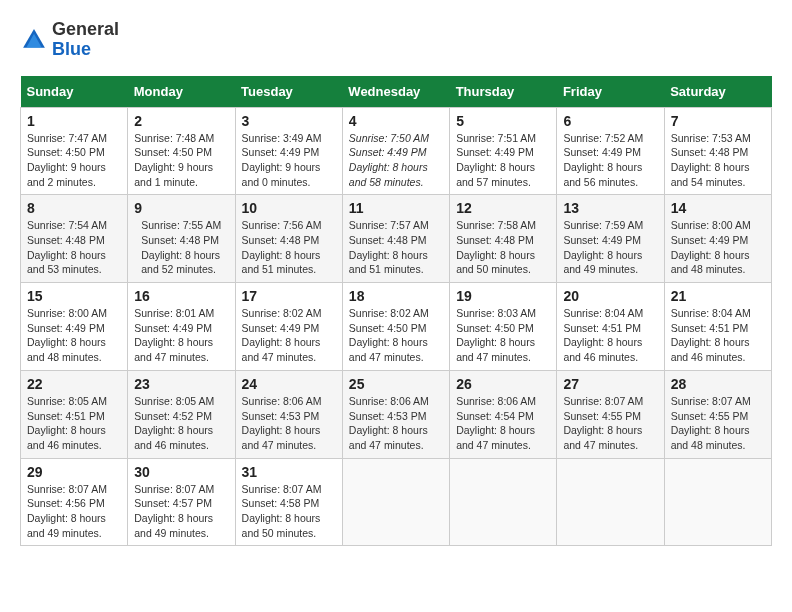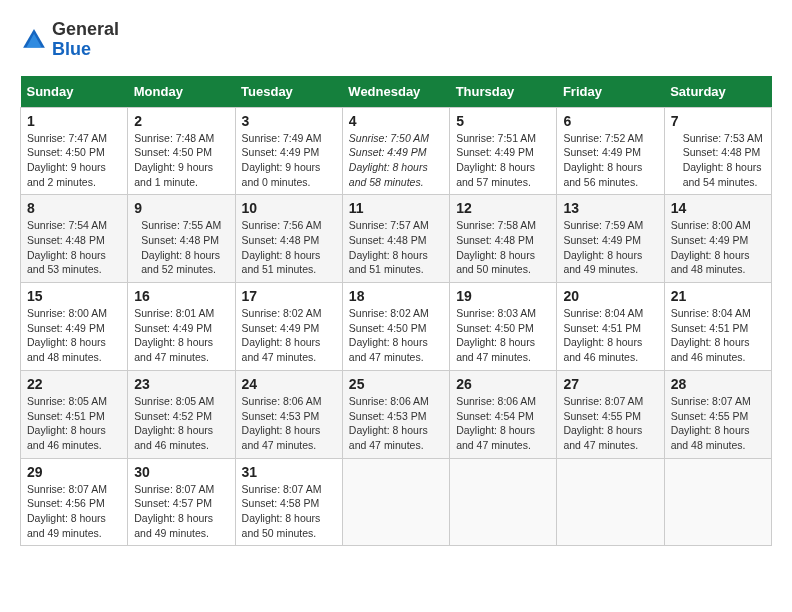--- a/index.html
+++ b/index.html
@@ -125,21 +125,21 @@
         </td>
         <td>
           <span class="day-number">2</span>
           <div class="day-info" style="white-space: pre-line;">Sunrise: 7:48 AM
 Sunset: 4:50 PM
 Daylight: 9 hours
 and 1 minute.</div>
         </td>
         <td>
           <span class="day-number">3</span>
-          <div class="day-info" style="white-space: pre-line;">Sunrise: 7:49 AM
+          <div class="day-info" style="white-space: pre-line;">Sunrise: 3:49 AM
 Sunset: 4:49 PM
 Daylight: 9 hours
 and 0 minutes.</div>
         </td>
         <td>
           <span class="day-number">4</span>
           <div class="day-info" style="white-space: pre-line; font-style: italic;">Sunrise: 7:50 AM
 Sunset: 4:49 PM
 Daylight: 8 hours
 and 58 minutes.</div>
@@ -153,21 +153,21 @@
         </td>
         <td>
           <span class="day-number">6</span>
           <div class="day-info" style="white-space: pre-line;">Sunrise: 7:52 AM
 Sunset: 4:49 PM
 Daylight: 8 hours
 and 56 minutes.</div>
         </td>
         <td>
           <span class="day-number">7</span>
-          <div class="day-info" style="white-space: pre-line; margin-left: 12px;">Sunrise: 7:53 AM
+          <div class="day-info" style="white-space: pre-line;">Sunrise: 7:53 AM
 Sunset: 4:48 PM
 Daylight: 8 hours
 and 54 minutes.</div>
         </td>
       </tr>
       <tr>
         <td>
           <span class="day-number">8</span>
           <div class="day-info" style="white-space: pre-line;">Sunrise: 7:54 AM
 Sunset: 4:48 PM

